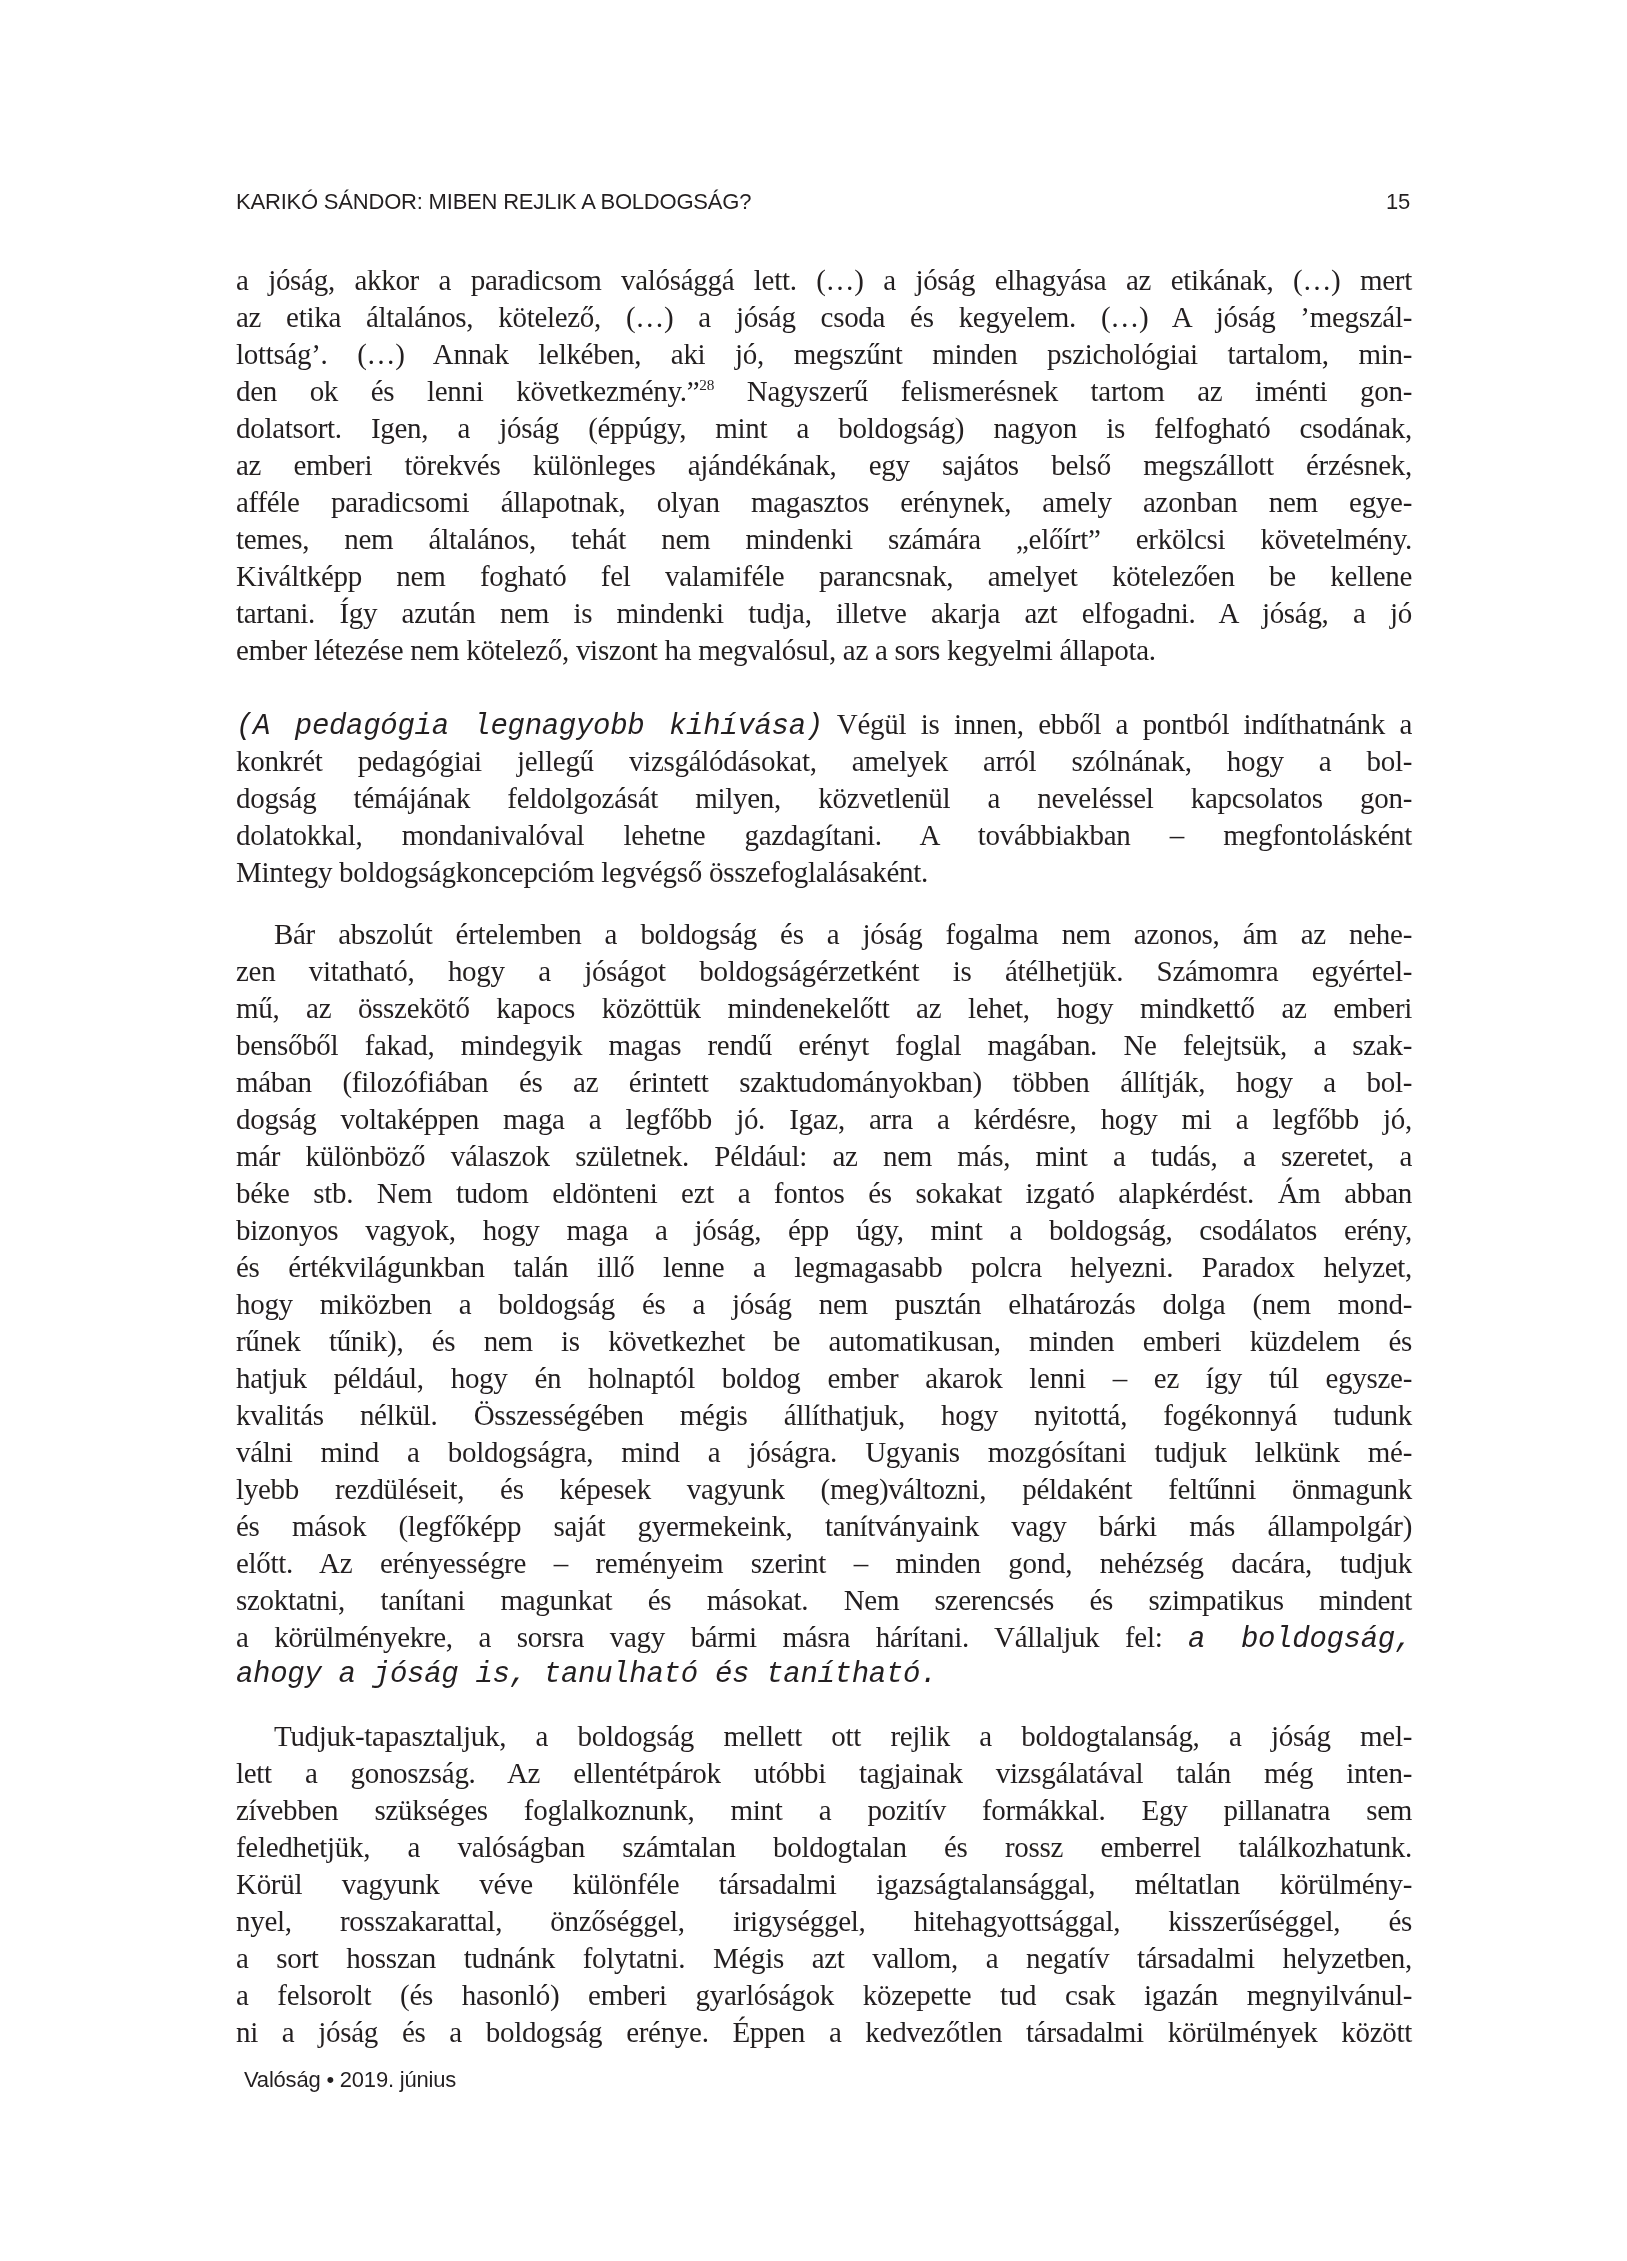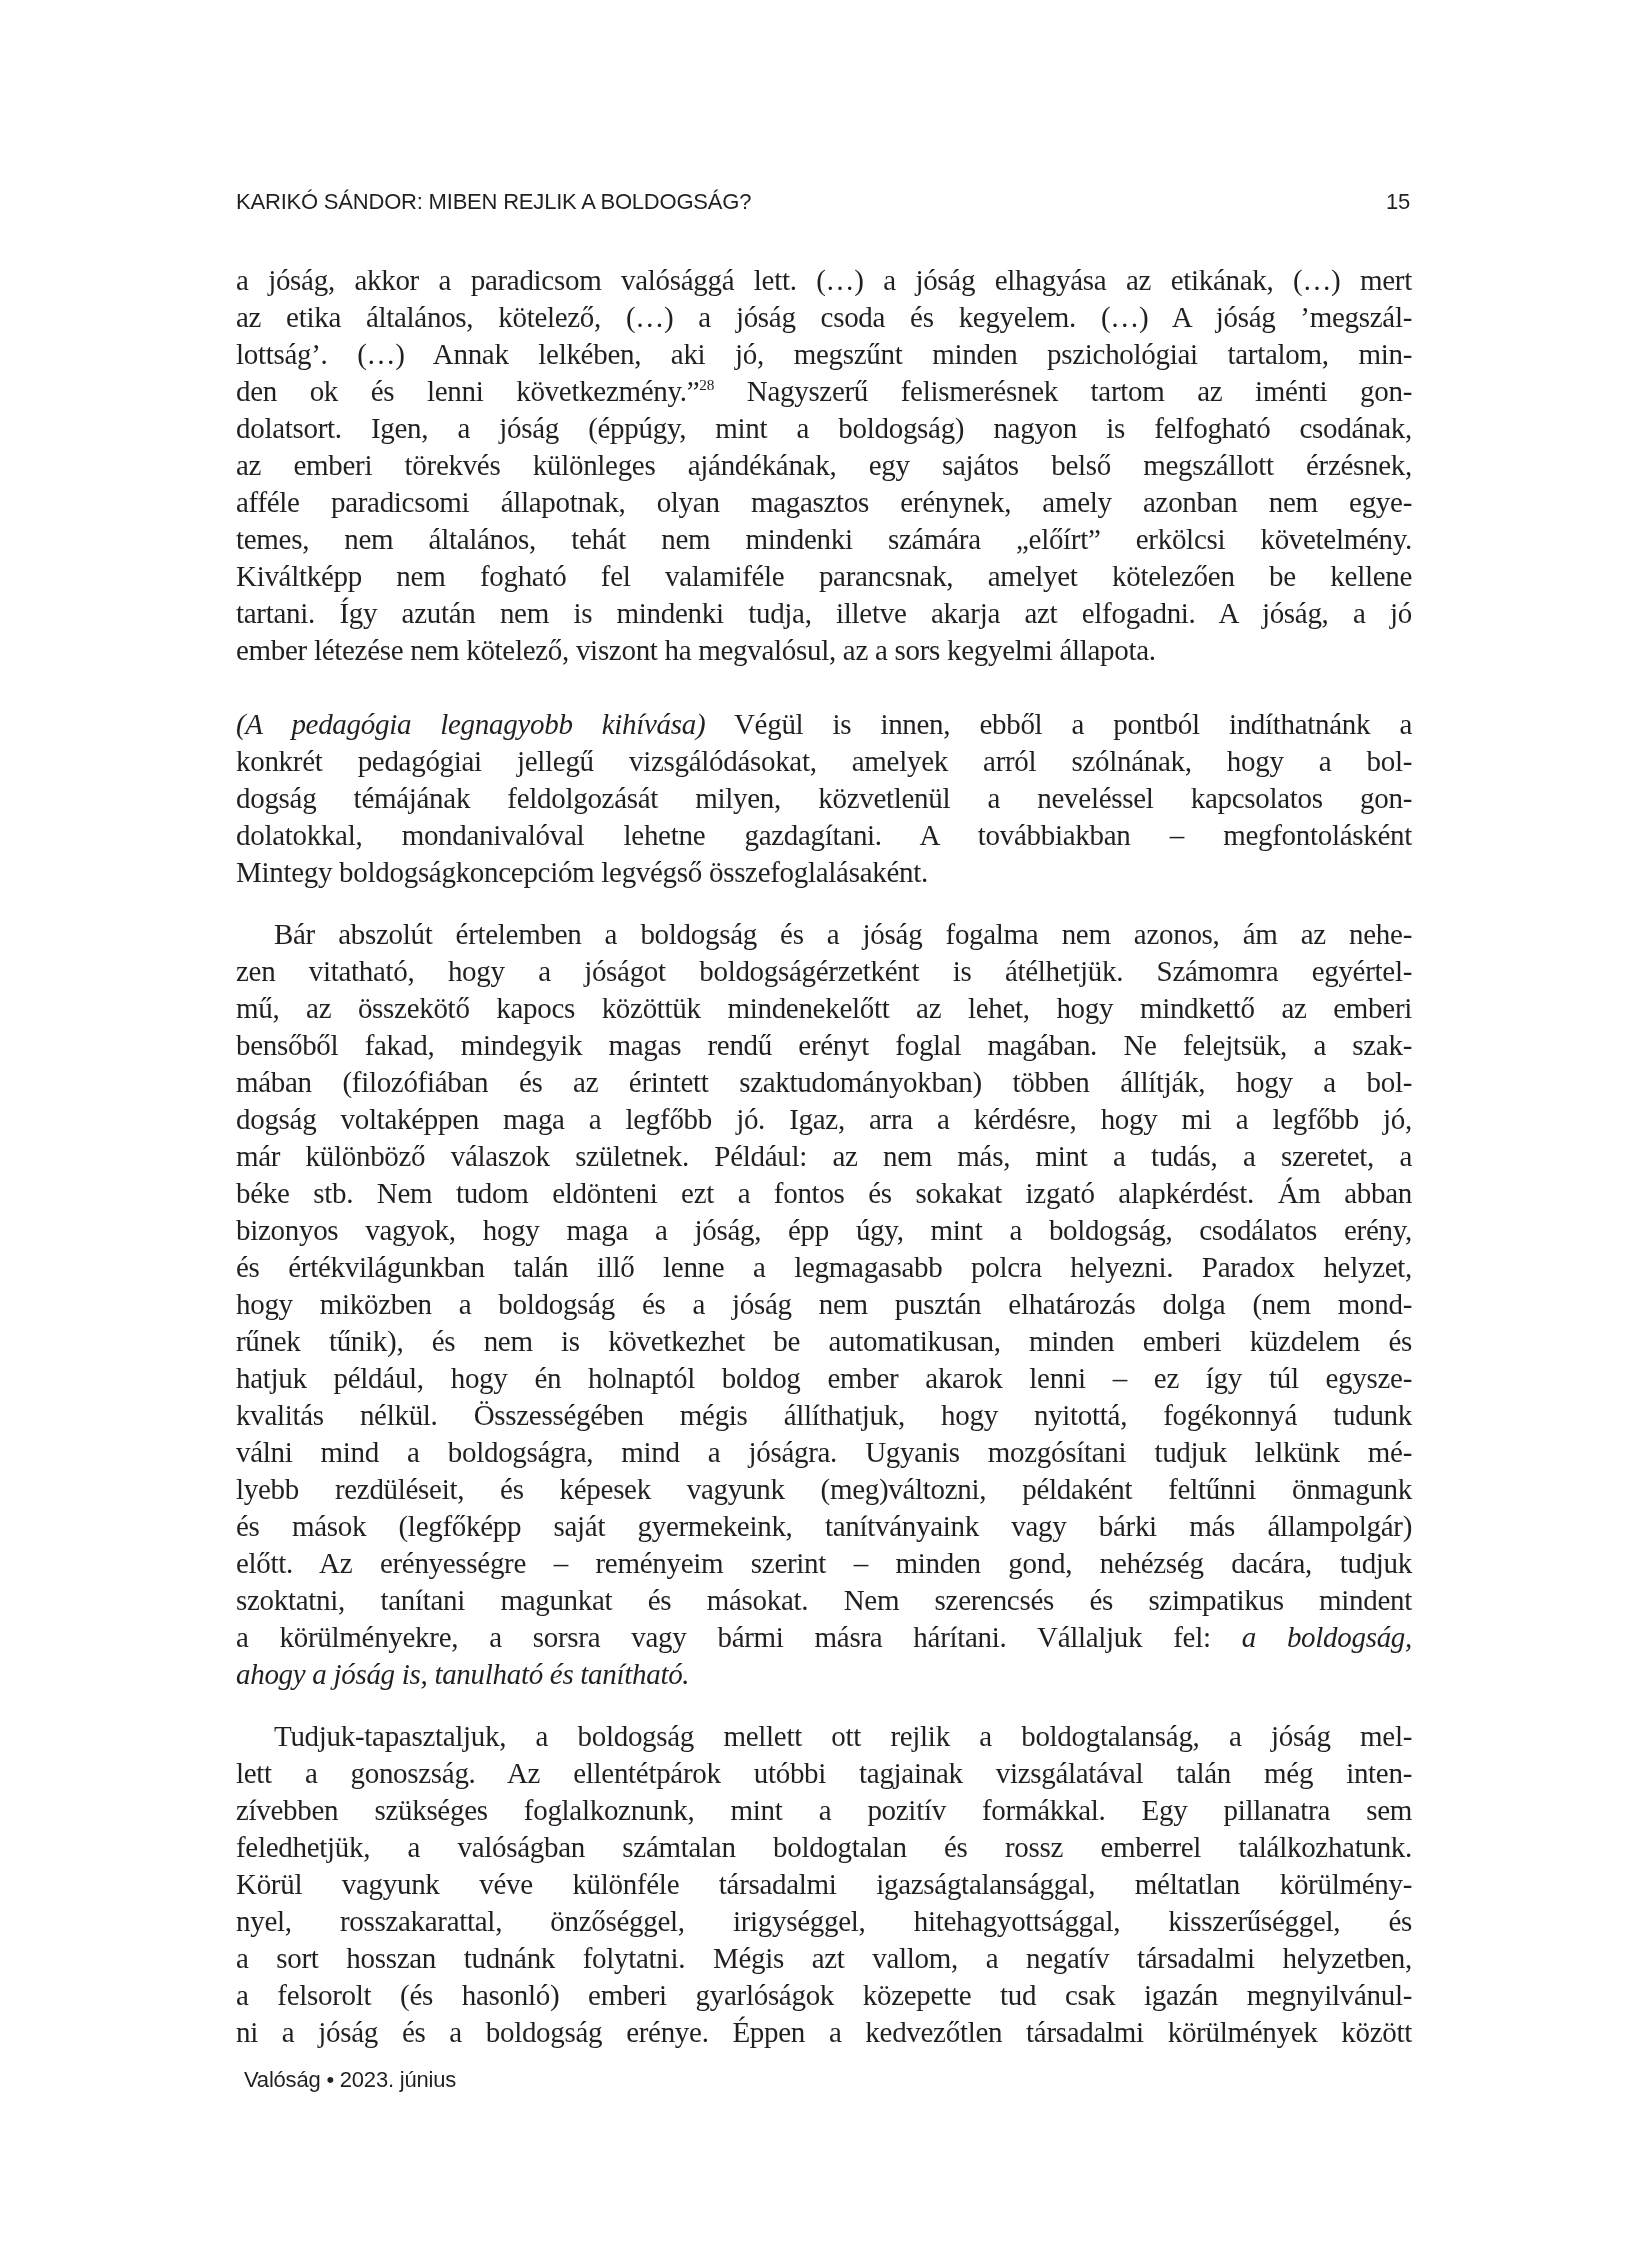--- a/index.html
+++ b/index.html
@@ -11,21 +11,21 @@
   }
   .body-text {
     position: absolute; left: 236px; top: 262px; width: 1176px;
     font-family: "Liberation Serif", serif; font-size: 29px; line-height: 37px;
     text-align: justify; letter-spacing: -0.3px;
   }
   .line { display: block; white-space: nowrap; text-align: justify; text-align-last: justify; height: 37px; }
   .line.last { text-align-last: left; }
   .indent { padding-left: 38px; margin-top: 25px; }
   .gap { height: 37px; }
-  em, .it { font-style: italic; }
+  em, .it { font-style: italic; font-family: Liberation Mono, monospace; }
   sup { font-size: 15.3px; vertical-align: 10.7px; line-height: 0; }
   .footer {
     position: absolute; left: 244px; top: 2067px;
     font-family: "Liberation Sans", sans-serif; font-size: 22px; letter-spacing: -0.2px;
   }
 </style>
 </head>
 <body>
 
 <div class="header">
@@ -90,15 +90,15 @@
     <span class="line">feledhetjük, a valóságban számtalan boldogtalan és rossz emberrel találkozhatunk.</span>
     <span class="line">Körül vagyunk véve különféle társadalmi igazságtalansággal, méltatlan körülmény-</span>
     <span class="line">nyel, rosszakarattal, önzőséggel, irigységgel, hitehagyottsággal, kisszerűséggel, és</span>
     <span class="line">a sort hosszan tudnánk folytatni. Mégis azt vallom, a negatív társadalmi helyzetben,</span>
     <span class="line">a felsorolt (és hasonló) emberi gyarlóságok közepette tud csak igazán megnyilvánul-</span>
     <span class="line">ni a jóság és a boldogság erénye. Éppen a kedvezőtlen társadalmi körülmények között</span>
   </div>
 </div>
 
 <div class="footer">
-  <span>Valóság • 2023. június</span>
+  <span>Valóság • 2019. június</span>
 </div>
 
 
 </body></html>

